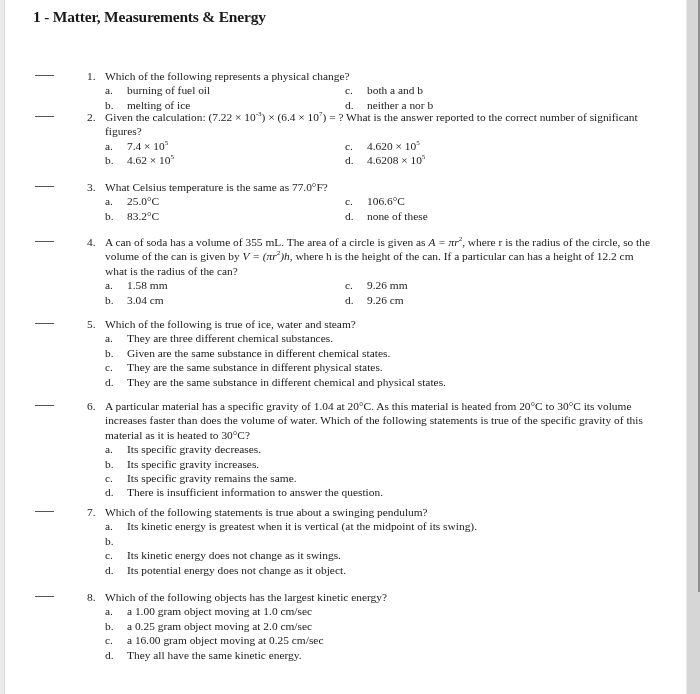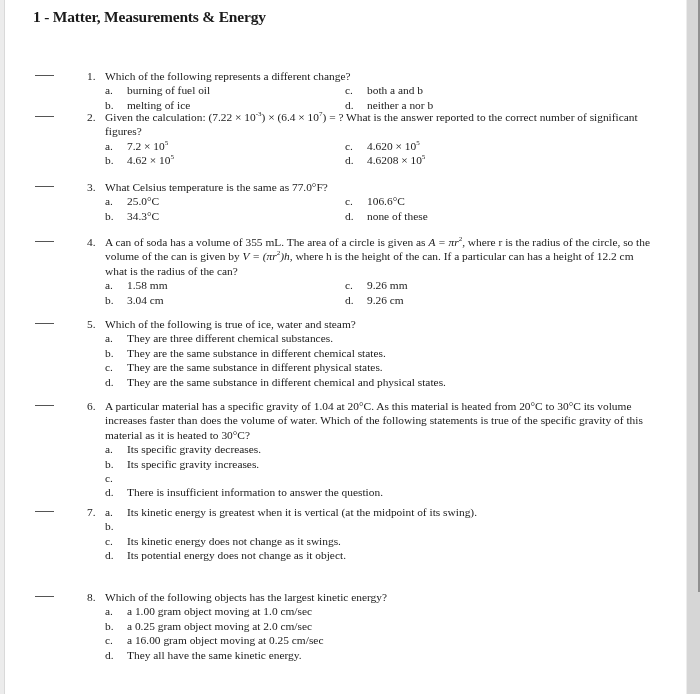--- a/index.html
+++ b/index.html
@@ -56,21 +56,21 @@
 
 <div class="left-edge"></div>
 
 <div class="page">
   <div class="title">1 - Matter, Measurements &amp; Energy</div>
 
   <div class="q" style="top:69px;">
     <div class="blank"></div>
     <span class="qnum">1.</span>
     <div class="qtext">
-      <span class="stem">Which of the following represents a different change?</span>
+      <span class="stem">Which of the following represents a physical change?</span>
       <div class="opt2">
         <div class="cell">
             <span class="lt">a.</span>
             <span class="tx">burning of fuel oil</span>
           </div>
         <div class="cell right">
             <span class="lt">c.</span>
             <span class="tx">both a and b</span>
           </div>
       </div>
@@ -88,21 +88,21 @@
   </div>
 
   <div class="q" style="top:110px;">
     <div class="blank"></div>
     <span class="qnum">2.</span>
     <div class="qtext">
       <span class="stem"><span>Given the calculation: (7.22 × 10</span><sup>-3</sup><span>) × (6.4 × 10</span><sup>7</sup><span>) = ?  What is the answer reported to the correct number of significant figures?</span></span>
       <div class="opt2">
         <div class="cell">
             <span class="lt">a.</span>
-            <span class="tx"><span>7.2 × 10</span><sup>5</sup></span>
+            <span class="tx"><span>7.4 × 10</span><sup>5</sup></span>
           </div>
         <div class="cell right">
             <span class="lt">c.</span>
             <span class="tx"><span>4.620 × 10</span><sup>5</sup></span>
           </div>
       </div>
       <div class="opt2">
         <div class="cell">
             <span class="lt">b.</span>
             <span class="tx"><span>4.62 × 10</span><sup>5</sup></span>
@@ -126,21 +126,21 @@
             <span class="tx">25.0°C</span>
           </div>
         <div class="cell right">
             <span class="lt">c.</span>
             <span class="tx">106.6°C</span>
           </div>
       </div>
       <div class="opt2">
         <div class="cell">
             <span class="lt">b.</span>
-            <span class="tx">34.3°C</span>
+            <span class="tx">83.2°C</span>
           </div>
         <div class="cell right">
             <span class="lt">d.</span>
             <span class="tx">none of these</span>
           </div>
       </div>
     </div>
   </div>
 
   <div class="q" style="top:235px;">
@@ -175,21 +175,21 @@
     <div class="blank"></div>
     <span class="qnum">5.</span>
     <div class="qtext">
       <span class="stem">Which of the following is true of ice, water and steam?</span>
       <div class="opt">
           <span class="lt">a.</span>
           <span class="tx">They are three different chemical substances.</span>
         </div>
       <div class="opt">
           <span class="lt">b.</span>
-          <span class="tx">They are the same substance in different chemical states.</span>
+          <span class="tx">Given are the same substance in different chemical states.</span>
         </div>
       <div class="opt">
           <span class="lt">c.</span>
           <span class="tx">They are the same substance in different physical states.</span>
         </div>
       <div class="opt">
           <span class="lt">d.</span>
           <span class="tx">They are the same substance in different chemical and physical states.</span>
         </div>
     </div>
@@ -203,32 +203,34 @@
       <div class="opt">
           <span class="lt">a.</span>
           <span class="tx">Its specific gravity decreases.</span>
         </div>
       <div class="opt">
           <span class="lt">b.</span>
           <span class="tx">Its specific gravity increases.</span>
         </div>
       <div class="opt">
           <span class="lt">c.</span>
+          <span class="tx">Its specific gravity remains the same.</span>
         </div>
       <div class="opt">
           <span class="lt">d.</span>
           <span class="tx">There is insufficient information to answer the question.</span>
         </div>
     </div>
   </div>
 
   <div class="q" style="top:505px;">
     <div class="blank"></div>
     <span class="qnum">7.</span>
     <div class="qtext">
+      <span class="stem">Which of the following statements is true about a swinging pendulum?</span>
       <div class="opt">
           <span class="lt">a.</span>
           <span class="tx">Its kinetic energy is greatest when it is vertical (at the midpoint of its swing).</span>
         </div>
       <div class="opt">
           <span class="lt">b.</span>
         </div>
       <div class="opt">
           <span class="lt">c.</span>
           <span class="tx">Its kinetic energy does not change as it swings.</span>

